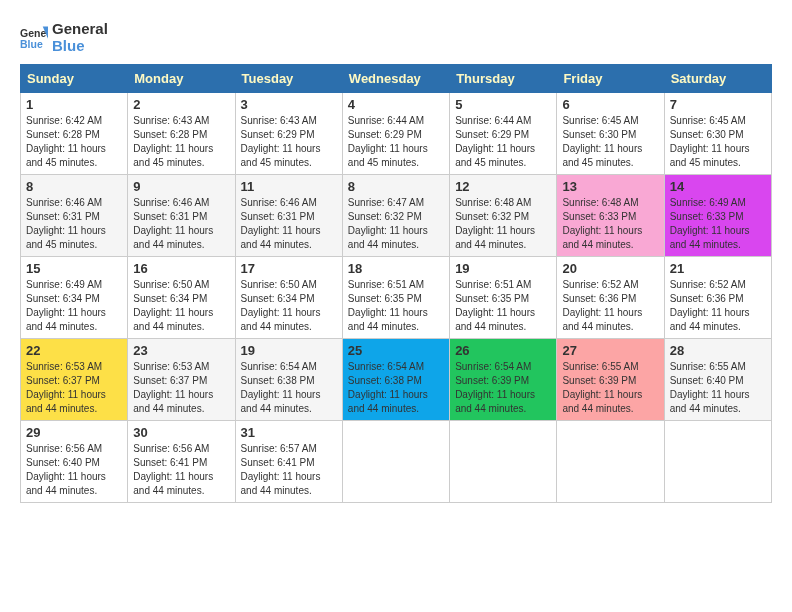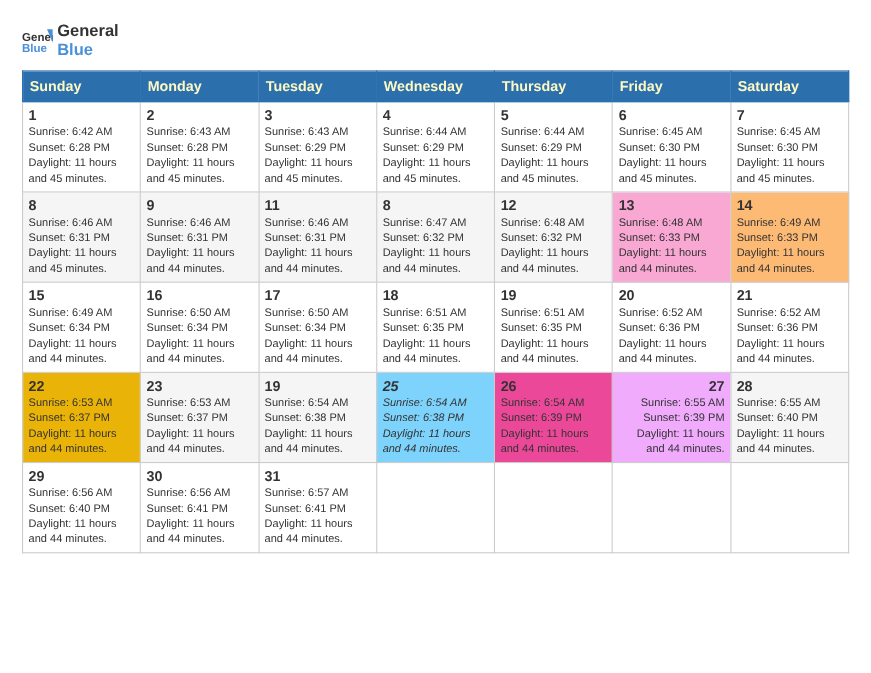--- a/index.html
+++ b/index.html
@@ -160,21 +160,21 @@
           <div class="day-info">Sunrise: 6:47 AM<br>Sunset: 6:32 PM<br>Daylight: 11 hours and 44 minutes.</div>
         </td>
         <td style="background: rgb(245, 245, 245);">
           <span class="day-number">12</span>
           <div class="day-info">Sunrise: 6:48 AM<br>Sunset: 6:32 PM<br>Daylight: 11 hours and 44 minutes.</div>
         </td>
         <td style="background: #f9a8d4;">
           <span class="day-number">13</span>
           <div class="day-info">Sunrise: 6:48 AM<br>Sunset: 6:33 PM<br>Daylight: 11 hours and 44 minutes.</div>
         </td>
-        <td style="background: #fdba74;">
+        <td style="background: #d946ef;">
           <span class="day-number">14</span>
           <div class="day-info">Sunrise: 6:49 AM<br>Sunset: 6:33 PM<br>Daylight: 11 hours and 44 minutes.</div>
         </td>
       </tr>
       <tr>
         <td>
           <span class="day-number">15</span>
           <div class="day-info">Sunrise: 6:49 AM<br>Sunset: 6:34 PM<br>Daylight: 11 hours and 44 minutes.</div>
         </td>
         <td>
@@ -196,41 +196,41 @@
         <td>
           <span class="day-number">20</span>
           <div class="day-info">Sunrise: 6:52 AM<br>Sunset: 6:36 PM<br>Daylight: 11 hours and 44 minutes.</div>
         </td>
         <td>
           <span class="day-number">21</span>
           <div class="day-info">Sunrise: 6:52 AM<br>Sunset: 6:36 PM<br>Daylight: 11 hours and 44 minutes.</div>
         </td>
       </tr>
       <tr>
-        <td style="background: #eab308;">
+        <td style="background: #fde047;">
           <span class="day-number">22</span>
           <div class="day-info">Sunrise: 6:53 AM<br>Sunset: 6:37 PM<br>Daylight: 11 hours and 44 minutes.</div>
         </td>
         <td style="background: rgb(245, 245, 245);">
           <span class="day-number">23</span>
           <div class="day-info">Sunrise: 6:53 AM<br>Sunset: 6:37 PM<br>Daylight: 11 hours and 44 minutes.</div>
         </td>
         <td style="background: rgb(245, 245, 245);">
           <span class="day-number">19</span>
           <div class="day-info">Sunrise: 6:54 AM<br>Sunset: 6:38 PM<br>Daylight: 11 hours and 44 minutes.</div>
         </td>
-        <td style="background: #7dd3fc; font-style: italic;">
+        <td style="background: #0ea5e9;">
           <span class="day-number">25</span>
           <div class="day-info">Sunrise: 6:54 AM<br>Sunset: 6:38 PM<br>Daylight: 11 hours and 44 minutes.</div>
         </td>
-        <td style="background: #ec4899;">
+        <td style="background: #22c55e;">
           <span class="day-number">26</span>
           <div class="day-info">Sunrise: 6:54 AM<br>Sunset: 6:39 PM<br>Daylight: 11 hours and 44 minutes.</div>
         </td>
-        <td style="background: #f0abfc; text-align: right;">
+        <td style="background: #fca5a5;">
           <span class="day-number">27</span>
           <div class="day-info">Sunrise: 6:55 AM<br>Sunset: 6:39 PM<br>Daylight: 11 hours and 44 minutes.</div>
         </td>
         <td style="background: rgb(245, 245, 245); margin-left: 12px;">
           <span class="day-number">28</span>
           <div class="day-info">Sunrise: 6:55 AM<br>Sunset: 6:40 PM<br>Daylight: 11 hours and 44 minutes.</div>
         </td>
       </tr>
       <tr>
         <td>

